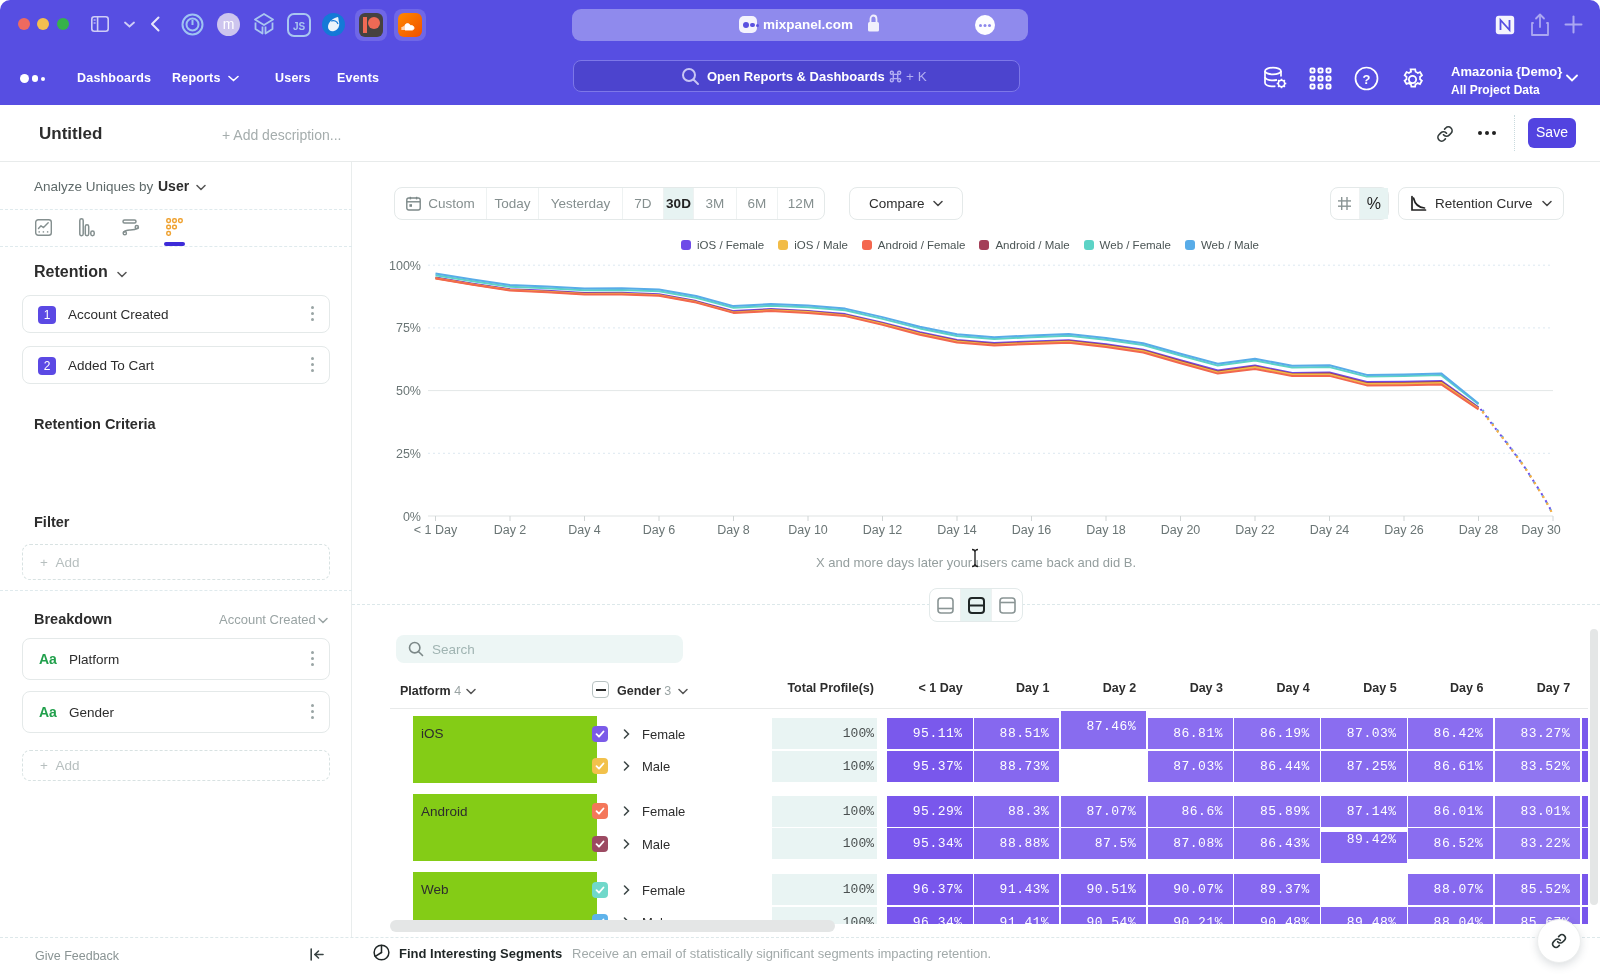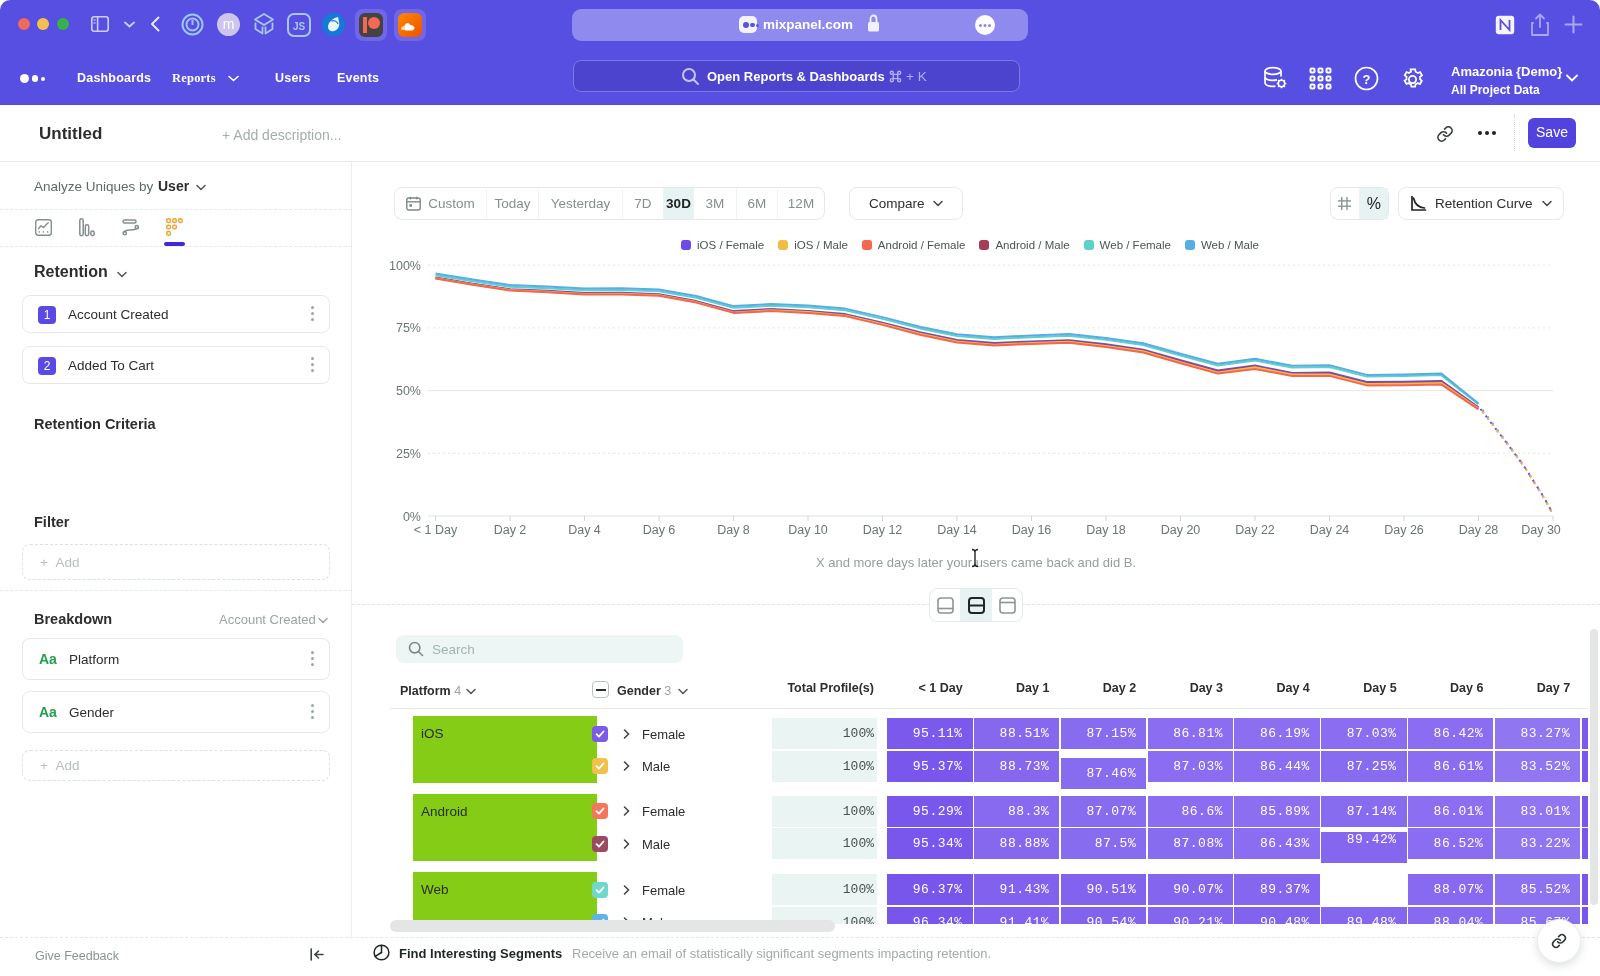--- a/index.html
+++ b/index.html
@@ -113,21 +113,21 @@
       <g stroke="#aba7f1" stroke-width="2" stroke-linecap="round">
         <line x1="9.5" y1="1.5" x2="9.5" y2="17.5"></line>
         <line x1="1.5" y1="9.5" x2="17.5" y2="9.5"></line>
       </g>
     </svg>
 
 <div class="abs" style="left:20px;top:73.5px;width:9px;height:9px;border-radius:50%;background:#fff;"></div>
 <div class="abs" style="left:31.5px;top:75px;width:6.5px;height:6.5px;border-radius:50%;background:#fff;"></div>
 <div class="abs" style="left:40.5px;top:76.5px;width:4px;height:4px;border-radius:50%;background:#fff;"></div>
 <div class="navlink" style="left:77px;">Dashboards</div>
-<div class="navlink" style="left:172px;font-family:Liberation Serif, serif;">Reports</div>
+<div class="navlink" style="left:172px;">Reports</div>
 <svg class="abs" style="left:228px;top:75px;" width="11" height="7" viewBox="0 0 11 7">
       <polyline points="1,1.5 5.5,5.5 10,1.5" fill="none" stroke="#ffffff" stroke-width="1.6" stroke-linecap="round"></polyline>
     </svg>
 <div class="navlink" style="left:275px;">Users</div>
 <div class="navlink" style="left:337px;">Events</div>
 <div id="appsearch"></div>
 <svg class="abs" style="left:681px;top:67px;" width="19" height="19" viewBox="0 0 19 19">
       <circle cx="8" cy="8" r="6" fill="none" stroke="#c8c5f4" stroke-width="2"></circle>
       <line x1="12.5" y1="12.5" x2="17" y2="17" stroke="#c8c5f4" stroke-width="2" stroke-linecap="round"></line>
     </svg>
@@ -505,21 +505,21 @@
         <polyline points="2.5,6.2 5,8.7 9.5,3.5" fill="none" stroke="#fff" stroke-width="1.8" stroke-linecap="round" stroke-linejoin="round"></polyline>
       </svg>
     </div>
 <svg class="abs" style="left:623px;top:761.0px;" width="7" height="10" viewBox="0 0 7 10">
       <polyline points="1.5,1 5.5,5 1.5,9" fill="none" stroke="#3a4444" stroke-width="1.5" stroke-linecap="round"></polyline>
     </svg>
 <div class="gcell" style="left:642px;top:759.0px;">Male</div>
 <div class="tcell" style="left:772px;top:750.5px;width:105px;height:31px;padding:8px 3px 0 0;">100%</div>
 <div class="pcell" style="left:887.1px;top:750.5px;width:85.5px;height:31px;background:rgb(121,87,236);padding:8px 10px 0 0;">95.37%</div>
 <div class="pcell" style="left:973.9px;top:750.5px;width:85.5px;height:31px;background:rgb(134,104,239);padding:8px 10px 0 0;">88.73%</div>
-<div class="pcell" style="left:1060.7px;top:758px;width:85.5px;height:31px;background:rgb(136,108,239);padding:8px 10px 0 0;">87.46%</div>
+<div class="pcell" style="left:1060.7px;top:711px;width:85.5px;height:31px;background:rgb(136,108,239);padding:8px 10px 0 0;">87.46%</div>
 <div class="pcell" style="left:1147.5px;top:750.5px;width:85.5px;height:31px;background:rgb(138,109,240);padding:8px 10px 0 0;">87.03%</div>
 <div class="pcell" style="left:1234.3px;top:750.5px;width:85.5px;height:31px;background:rgb(138,109,240);padding:8px 10px 0 0;">86.44%</div>
 <div class="pcell" style="left:1321.1px;top:750.5px;width:85.5px;height:31px;background:rgb(136,108,239);padding:8px 10px 0 0;">87.25%</div>
 <div class="pcell" style="left:1407.9px;top:750.5px;width:85.5px;height:31px;background:rgb(138,109,240);padding:8px 10px 0 0;">86.61%</div>
 <div class="pcell" style="left:1494.7px;top:750.5px;width:85.5px;height:31px;background:rgb(144,118,241);padding:8px 10px 0 0;">83.52%</div>
 <div class="pcell" style="left:1581.5px;top:750.5px;width:9px;height:31px;background:rgb(121,87,236);"></div>
 <div class="cbx" style="left:592px;top:803.0px;background:#f4775a;">
       <svg width="12" height="12" viewBox="0 0 12 12">
         <polyline points="2.5,6.2 5,8.7 9.5,3.5" fill="none" stroke="#fff" stroke-width="1.8" stroke-linecap="round" stroke-linejoin="round"></polyline>
       </svg>

